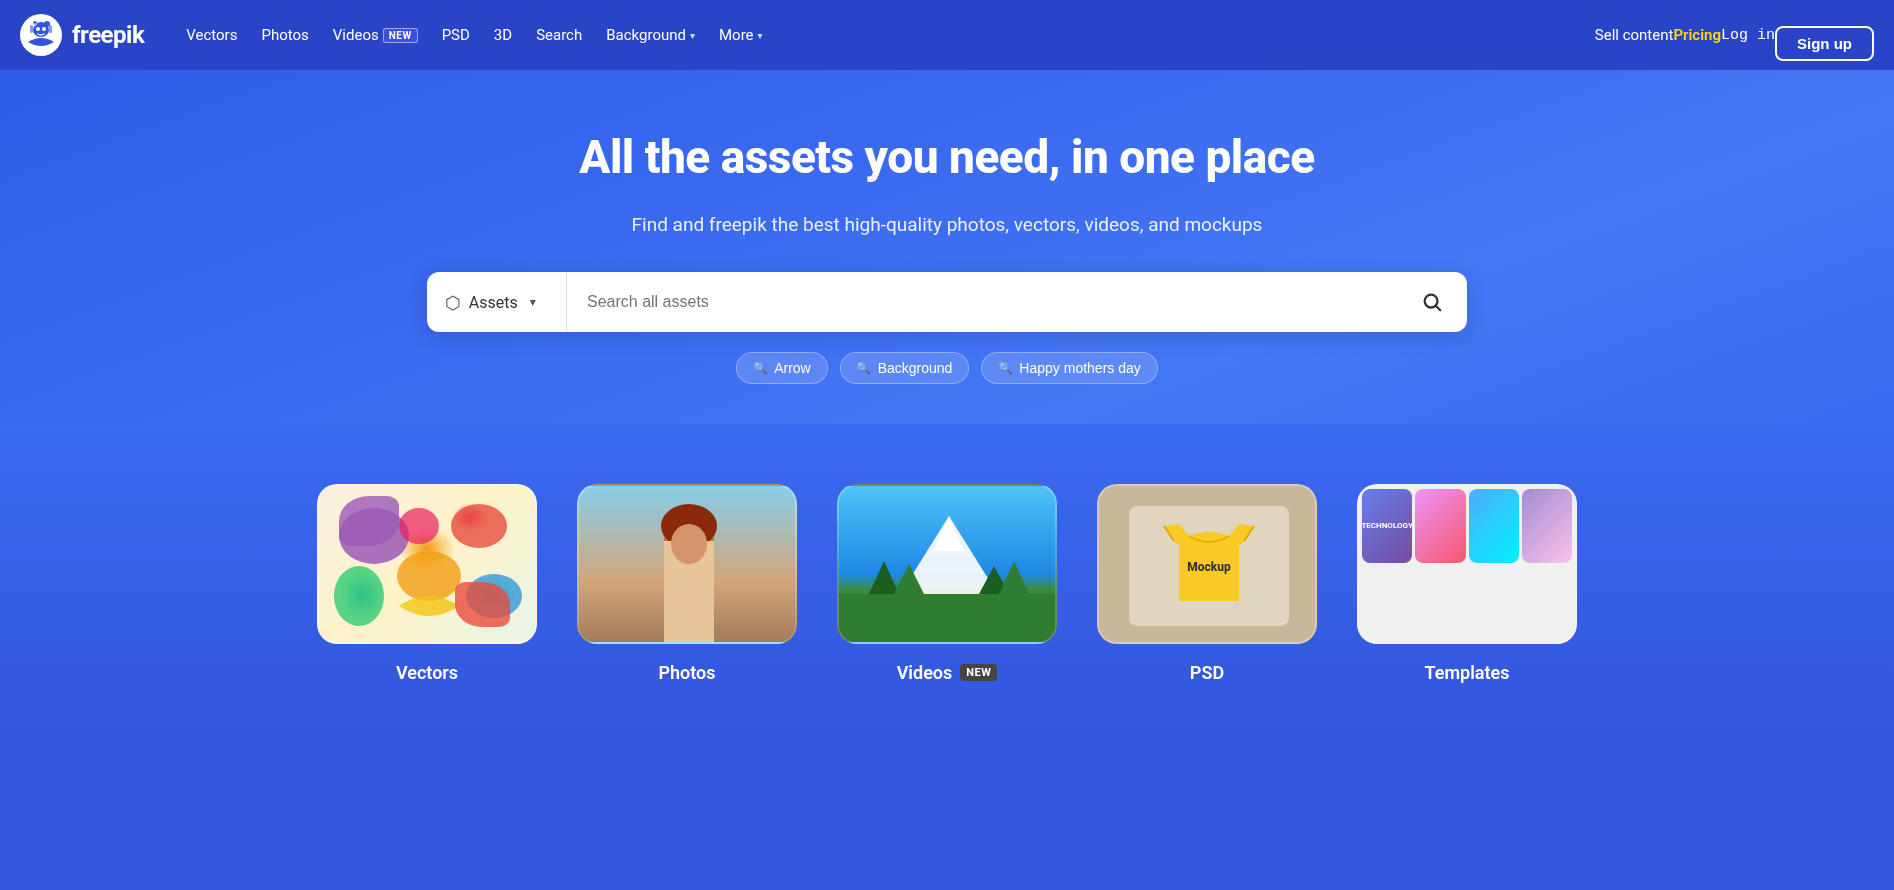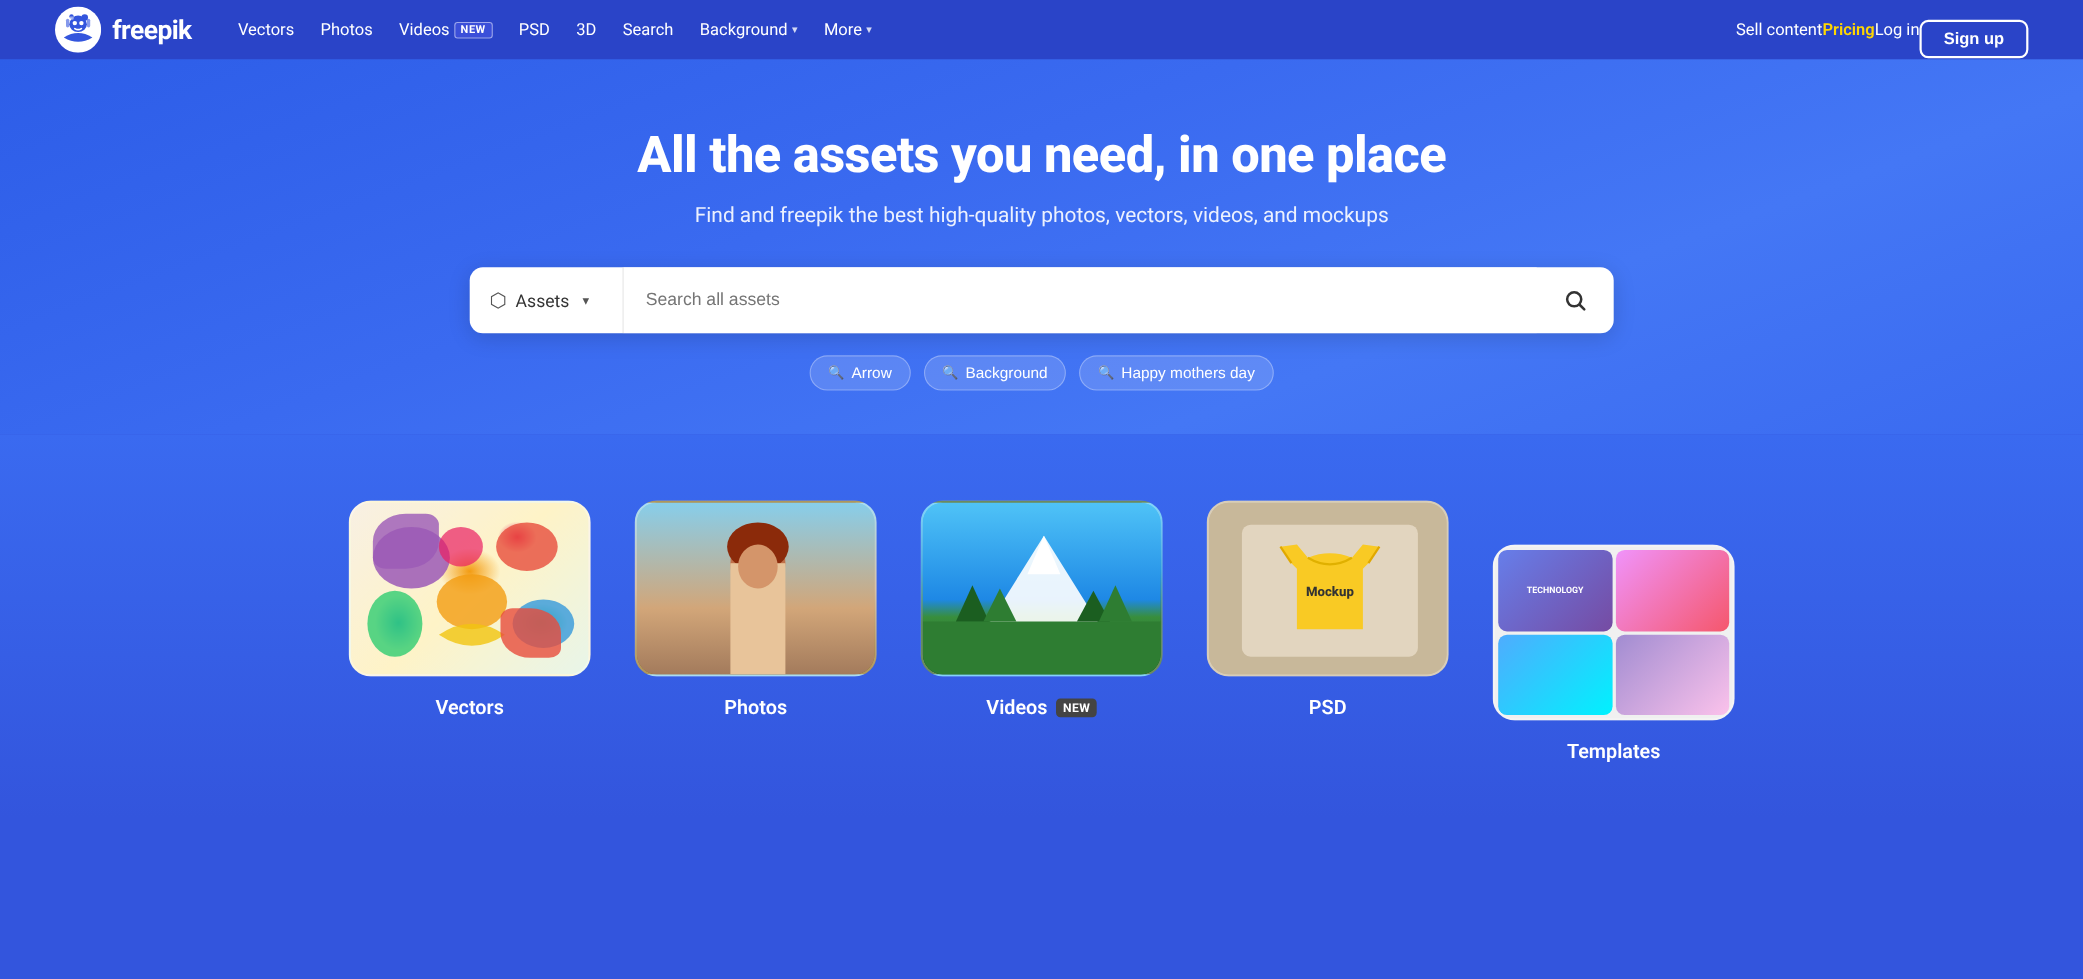--- a/index.html
+++ b/index.html
@@ -3,22 +3,22 @@
   <meta charset="utf-8">
   <style>
     * { margin: 0; padding: 0; box-sizing: border-box; }
     body { font-family: -apple-system, BlinkMacSystemFont, 'Segoe UI', Roboto, sans-serif; background: #3355dd; min-height: 890px; overflow-x: hidden; }
 
     
     .header {
       background: #2a44c8;
       display: flex;
       align-items: center;
-      padding: 0 50px;
-      height: 54px;
+      padding: 0 20px;
+      height: 70px;
       gap: 8px;
     }
     .logo-area {
       display: flex;
       align-items: center;
       gap: 10px;
       margin-right: 24px;
       text-decoration: none;
     }
     .logo-icon {
@@ -77,20 +77,21 @@
       text-decoration: none;
       font-size: 15px;
       font-weight: 600;
       white-space: nowrap;
     }
     .login-link {
       color: white;
       text-decoration: none;
       font-size: 15px;
       white-space: nowrap;
+      font-family: Liberation Mono, monospace;
     }
     .signup-btn {
       background: transparent;
       border: 2px solid white;
       color: white;
       font-size: 15px;
       font-weight: 700;
       padding: 7px 20px;
       border-radius: 8px;
       cursor: pointer;
@@ -101,21 +102,21 @@
     
     .hero {
       background: linear-gradient(160deg, #2d5de8 0%, #3a6af0 40%, #4477f5 70%, #3a6af0 100%);
       padding: 60px 20px 40px;
       text-align: center;
     }
     .hero-title {
       color: white;
       font-size: 46px;
       font-weight: 800;
-      margin-bottom: 16px;
+      margin-bottom: 29px;
       letter-spacing: -0.5px;
     }
     .hero-subtitle {
       color: rgba(255,255,255,0.9);
       font-size: 19px;
       margin-bottom: 36px;
     }
 
     
     .search-container {
@@ -495,21 +496,21 @@
         <path d="M75,55 L65,40" stroke="#e0a800" stroke-width="2"></path>
         <path d="M145,55 L155,40" stroke="#e0a800" stroke-width="2"></path>
       </svg>
     </div>
     <span class="category-label">
       <span>PSD</span>
     </span>
   </div>
 
   <div class="category-item">
-    <div class="category-thumb" style="background:#f0f0f0; display:grid; grid-template-columns:1fr 1fr; grid-template-rows:1fr 1fr; gap:3px; padding:3px; border-radius:20px; border:2px solid rgba(255,255,255,0.3);margin-top:40px;">
+    <div class="category-thumb" style="background:#f0f0f0; display:grid; grid-template-columns:1fr 1fr 1fr 1fr; grid-template-rows:1fr 1fr; gap:3px; padding:3px; border-radius:20px; border:2px solid rgba(255,255,255,0.3);">
       <div class="template-cell tc1" style="border-radius:8px; background:linear-gradient(135deg,#667eea,#764ba2); display:flex; align-items:center; justify-content:center; padding:6px;">
         <span style="color:white; font-size:8px; font-weight:700; text-align:center; line-height:1.2;">TECHNOLOGY</span>
       </div>
       <div class="template-cell tc2" style="border-radius:8px; background:linear-gradient(135deg,#f093fb,#f5576c); overflow:hidden;"></div>
       <div class="template-cell tc3" style="border-radius:8px; background:linear-gradient(135deg,#4facfe,#00f2fe); overflow:hidden;"></div>
       <div class="template-cell tc4" style="border-radius:8px; background:linear-gradient(135deg,#a18cd1,#fbc2eb); overflow:hidden;"></div>
     </div>
     <span class="category-label">
       <span>Templates</span>
     </span>

